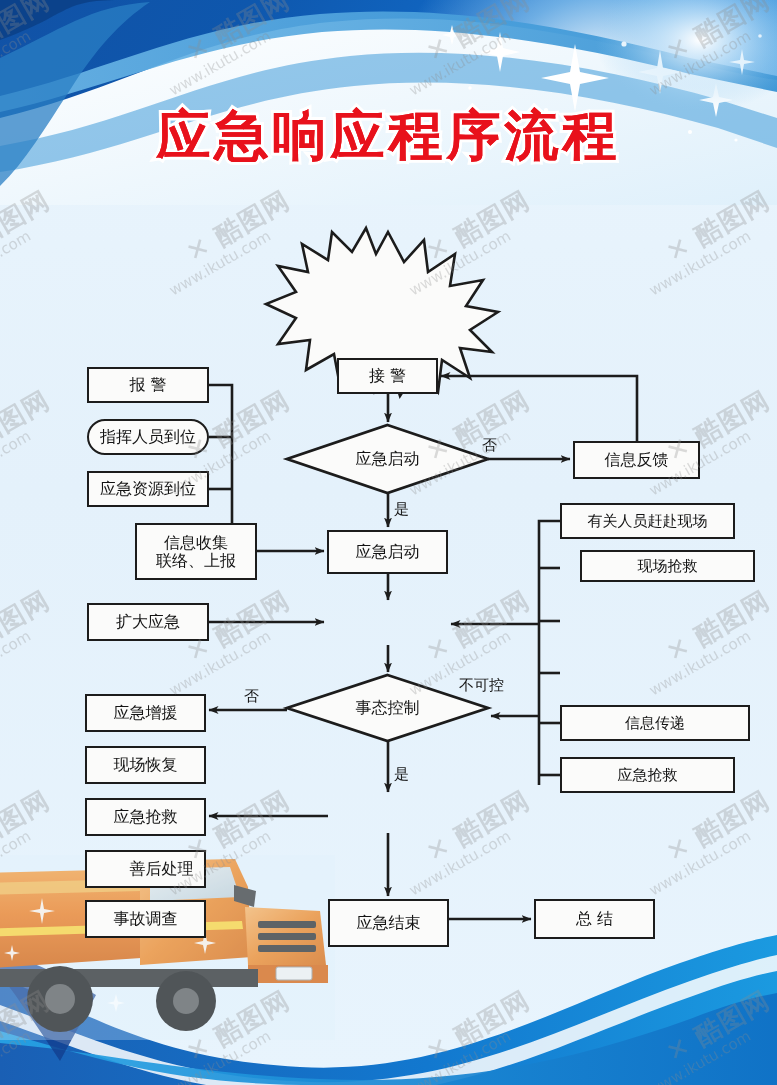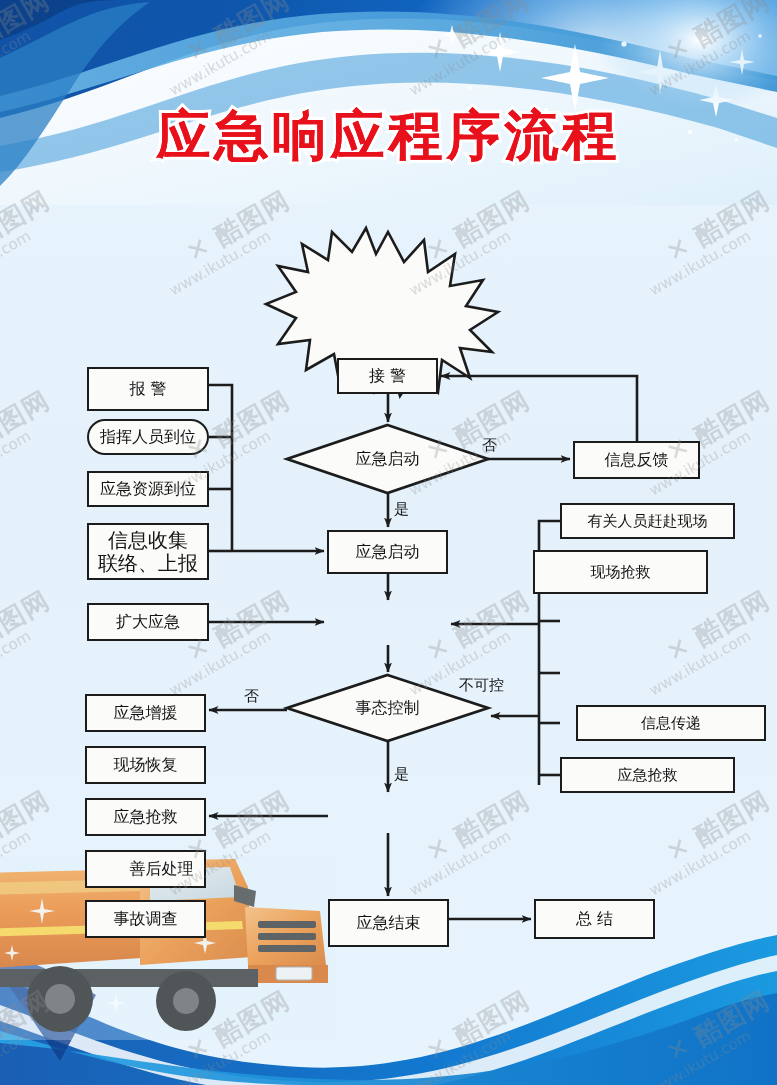--- a/index.html
+++ b/index.html
@@ -51,21 +51,21 @@
 
   .node{
     position:absolute;box-sizing:border-box;
     background:#fbfbfa;border:2.5px solid #1c1c1c;
     display:flex;align-items:center;justify-content:center;
     font-family:"DejaVu Sans","Liberation Sans",sans-serif;
     font-size:16px;color:#141414;line-height:1.12;text-align:center;
     white-space:pre-line;
   }
   .node.wide{font-size:15px;}
-  .node.two{font-size:20px;}
+  .node.two{font-size:16px;margin-left:48px;}
 
   .edgelabel{
     position:absolute;font-family:"DejaVu Sans","Liberation Sans",sans-serif;
     font-size:15px;color:#141414;white-space:nowrap;
   }
 
   .burst-label{
     position:absolute;font-family:"DejaVu Sans","Liberation Sans",sans-serif;
     font-size:17px;color:#141414;white-space:nowrap;
   }
@@ -283,32 +283,32 @@
     </g>
 
     <polygon points="388,232 404,262 424,240 428,272 455,254 450,286 483,280 466,306 498,312 470,330 492,352 460,348 470,378 442,360 438,392 418,368 400,396 390,364 374,392 360,364 340,386 334,354 306,370 310,340 278,344 296,318 266,304 296,292 278,266 308,272 302,244 328,260 332,232 352,252 366,228 376,254" fill="#fbfbfa" stroke="#1c1c1c" stroke-width="2.6" stroke-linejoin="miter"></polygon>
 
     <polygon points="387.5,425 488,459 387.5,493 287,459" fill="#fbfbfa" stroke="#1c1c1c" stroke-width="2.8"></polygon>
     <polygon points="387.5,675 488,708 387.5,741 287,708" fill="#fbfbfa" stroke="#1c1c1c" stroke-width="2.8"></polygon>
   </svg>
 
   <div class="nodeLayer" id="nodes">
       <div class="node" style="left: 337px; top: 358px; width: 101px; height: 36px;">接 警</div>
-      <div class="node" style="left: 87px; top: 367px; width: 122px; height: 44px;">报 警</div>
+      <div class="node" style="left: 87px; top: 367px; width: 122px; height: 36px;">报 警</div>
       <div class="node" style="left: 87px; top: 419px; width: 122px; height: 36px; border-radius: 18px;">指挥人员到位</div>
       <div class="node" style="left: 87px; top: 471px; width: 122px; height: 36px;">应急资源到位</div>
       <div class="node two" style="left: 87px; top: 523px; width: 122px; height: 57px;">信息收集
 联络、上报</div>
       <div class="node" style="left: 87px; top: 603px; width: 122px; height: 38px;">扩大应急</div>
       <div class="diamond-label" style="left: 287px; top: 425px; width: 201px; height: 68px; display: flex; align-items: center; justify-content: center;">应急启动</div>
       <div class="node" style="left: 573px; top: 441px; width: 127px; height: 38px;">信息反馈</div>
       <div class="node" style="left: 327px; top: 530px; width: 121px; height: 44px;">应急启动</div>
       <div class="node wide" style="left: 560px; top: 503px; width: 175px; height: 36px;">有关人员赶赴现场</div>
-      <div class="node wide" style="left: 533px; top: 550px; width: 175px; height: 44px;">现场抢救</div>
-      <div class="node wide" style="left: 576px; top: 705px; width: 190px; height: 36px;">信息传递</div>
+      <div class="node wide" style="left: 580px; top: 550px; width: 175px; height: 32px;">现场抢救</div>
+      <div class="node wide" style="left: 560px; top: 705px; width: 190px; height: 36px;">信息传递</div>
       <div class="node wide" style="left: 560px; top: 757px; width: 175px; height: 36px;">应急抢救</div>
       <div class="diamond-label" style="left: 287px; top: 675px; width: 201px; height: 66px; display: flex; align-items: center; justify-content: center;">事态控制</div>
       <div class="node" style="left: 85px; top: 694px; width: 121px; height: 38px;">应急增援</div>
       <div class="node" style="left: 85px; top: 746px; width: 121px; height: 38px;">现场恢复</div>
       <div class="node" style="left: 85px; top: 798px; width: 121px; height: 38px;">应急抢救</div>
       <div class="node" style="left: 85px; top: 850px; width: 121px; height: 38px; padding-left: 32px;">善后处理</div>
       <div class="node" style="left: 85px; top: 900px; width: 121px; height: 38px;">事故调查</div>
       <div class="node" style="left: 328px; top: 899px; width: 121px; height: 48px;">应急结束</div>
       <div class="node" style="left: 534px; top: 899px; width: 121px; height: 40px;">总 结</div>
       <div class="edgelabel" style="left: 482px; top: 436px;">否</div>

